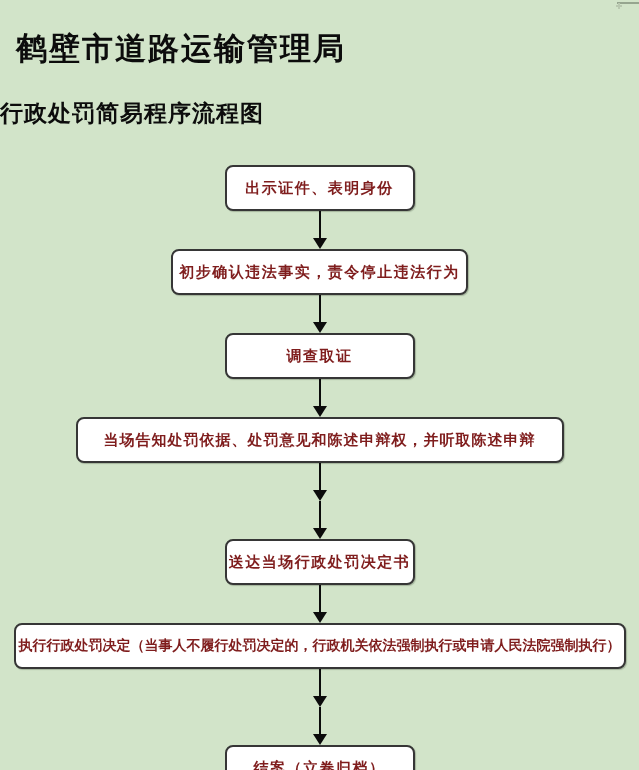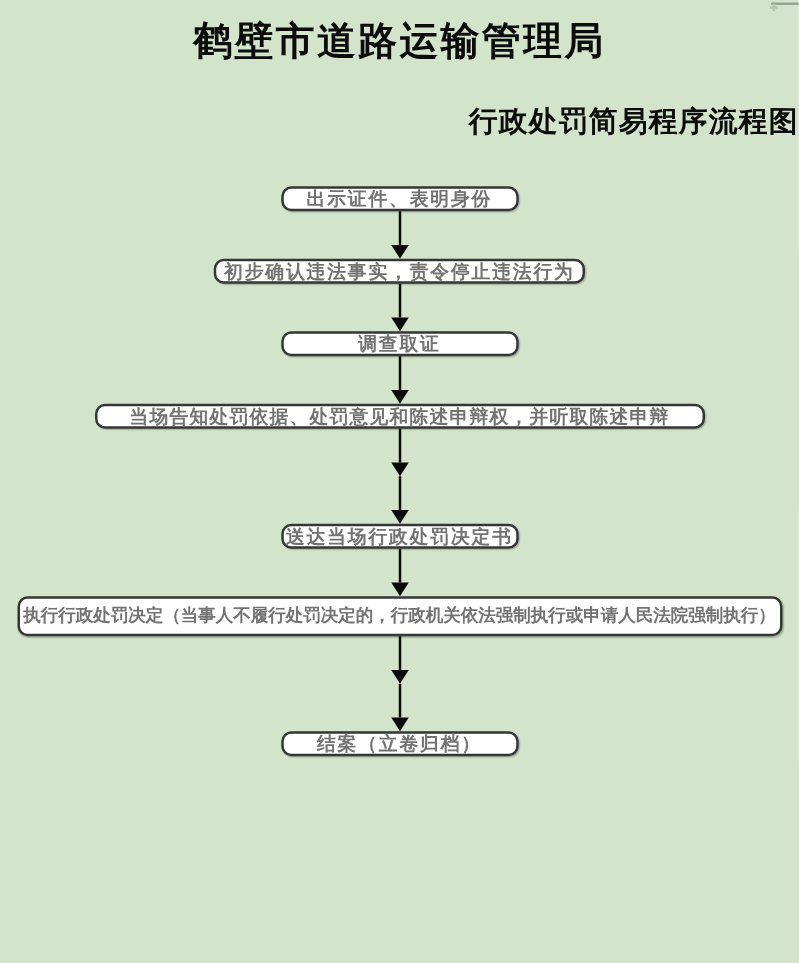--- a/index.html
+++ b/index.html
@@ -26,63 +26,62 @@
     width: 2px; height: 6px;
     background: #b9c8b0;
   }
   .corner-tick-h {
     position: absolute; top: 5px; right: 17px;
     width: 6px; height: 2px;
     background: #b9c8b0;
   }
 
   .title {
-    margin: 0;
+    margin: 16px;
     padding-top: 12px;
-    text-align: center;
     font-family: "Liberation Serif", serif;
     font-size: 31px;
     font-weight: bold;
     letter-spacing: 2px;
     color: #0c0c0c;
     line-height: 1.35;
   }
 
   .subtitle {
     margin: 0;
     margin-top: 30px;
-    text-align: right;
+    text-align: left;
     font-size: 23px;
     font-weight: bold;
     letter-spacing: 1px;
     color: #0c0c0c;
     line-height: 1.2;
   }
 
   .flow {
     margin-top: 38px;
     display: flex;
     flex-direction: column;
     align-items: center;
   }
 
   .node {
     box-sizing: border-box;
-    height: 20px;
+    height: 46px;
     display: flex;
     align-items: center;
     justify-content: center;
     background: var(--boxfill, #ffffff);
     border: 2px solid var(--boxborder, #363636);
     border-radius: 8px;
     box-shadow: 1px 1px 1px rgba(55, 70, 50, 0.30);
     font-size: 15px;
     font-weight: bold;
     letter-spacing: 1.5px;
-    color: #737373;
+    color: #7f1d1d;
     white-space: nowrap;
   }
   .size-s  { width: 190px; }
   .size-m  { width: 297px; }
   .size-l  { width: 488px; letter-spacing: 1px; }
   .size-xl { width: 612px; font-size: 14px; letter-spacing: 0; padding: 14px 2px; }
 
   .arrow {
     height: 38px;
     width: 14px;

